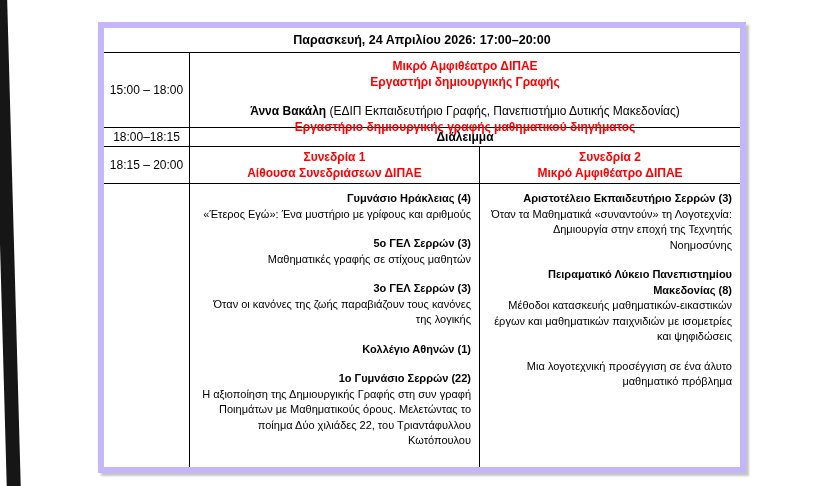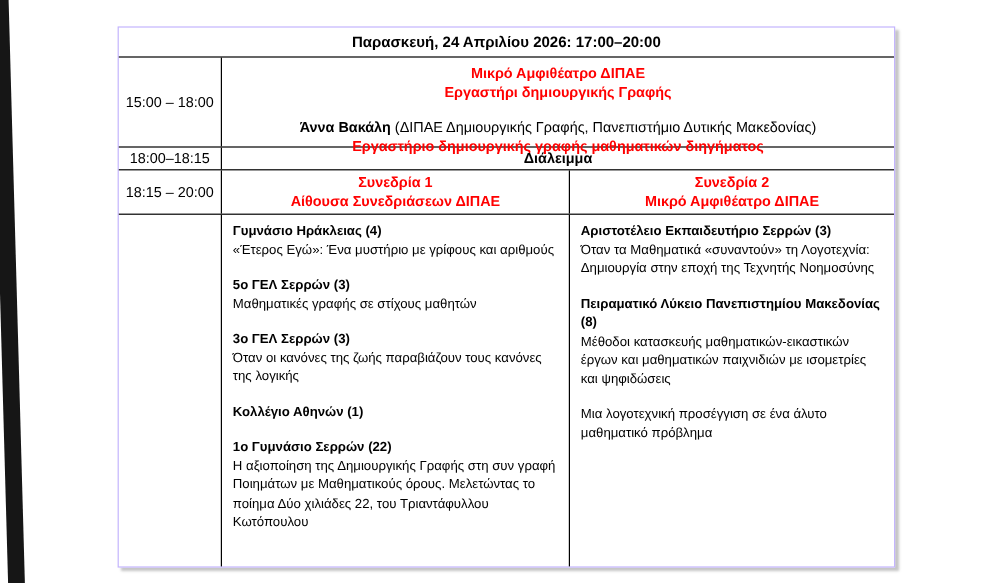--- a/index.html
+++ b/index.html
@@ -28,21 +28,21 @@
     background: #161616;
     transform: skewX(1.6deg);
     transform-origin: top left;
   }
   .schedule {
     position: absolute;
     left: 98px;
     top: 22px;
     width: 648px;
     height: 451px;
-    border: 1px solid #c4b5fd;
+    border: 6px solid #c4b5fd;
     background: #fff;
     display: flex;
     flex-direction: column;
     box-sizing: border-box;
     box-shadow: 3px 3px 2px rgba(90,90,90,0.35);
   }
   .row { display: flex; box-sizing: border-box; }
   .b-bottom { border-bottom: 1px solid #000; }
   .b-right  { border-right: 1px solid #000; }
   .b-left   { border-left: 1px solid #000; }
@@ -94,20 +94,21 @@
     box-sizing: border-box;
   }
   .col1 { flex: 0 0 289px; width: 289px; }
   .col2 { flex: 1; }
   .talks-col {
     padding: 7px 8px 0 9px;
     font-size: 11px;
     line-height: 15.5px;
     box-sizing: border-box;
     overflow: hidden;
+    text-align: right;
   }
   .talk { margin-bottom: 14px; }
   .talk .school { font-weight: bold; }
 </style>
 </head>
 <body>
 
 <div class="page">
   <div class="edge-bar"></div>
 
@@ -115,22 +116,22 @@
 
     <div class="row r-date b-bottom">
       <span>Παρασκευή, 24 Απριλίου 2026: 17:00–20:00</span>
     </div>
 
     <div class="row r-workshop b-bottom">
       <div class="tcell b-right">15:00 – 18:00</div>
       <div class="workshop-cell">
         <div class="red">Μικρό Αμφιθέατρο ΔΙΠΑΕ</div>
         <div class="red">Εργαστήρι δημιουργικής Γραφής</div>
-        <div class="presenter"><b>Άννα Βακάλη</b><span> (ΔΙΠΑΕ Δημιουργικής Γραφής, Πανεπιστήμιο Δυτικής Μακεδονίας)</span></div>
-        <div class="red">Εργαστήριο δημιουργικής γραφής μαθηματικών διηγήματος</div>
+        <div class="presenter"><b>Άννα Βακάλη</b><span> (ΕΔΙΠ Εκπαιδευτήριο Γραφής, Πανεπιστήμιο Δυτικής Μακεδονίας)</span></div>
+        <div class="red">Εργαστήριο δημιουργικής γραφής μαθηματικού διηγήματος</div>
       </div>
     </div>
 
     <div class="row r-break b-bottom">
       <div class="tcell b-right">18:00–18:15</div>
       <div class="break-cell">Διάλειμμα</div>
     </div>
 
     <div class="row r-sessions-hdr b-bottom">
       <div class="tcell b-right">18:15 – 20:00</div>

